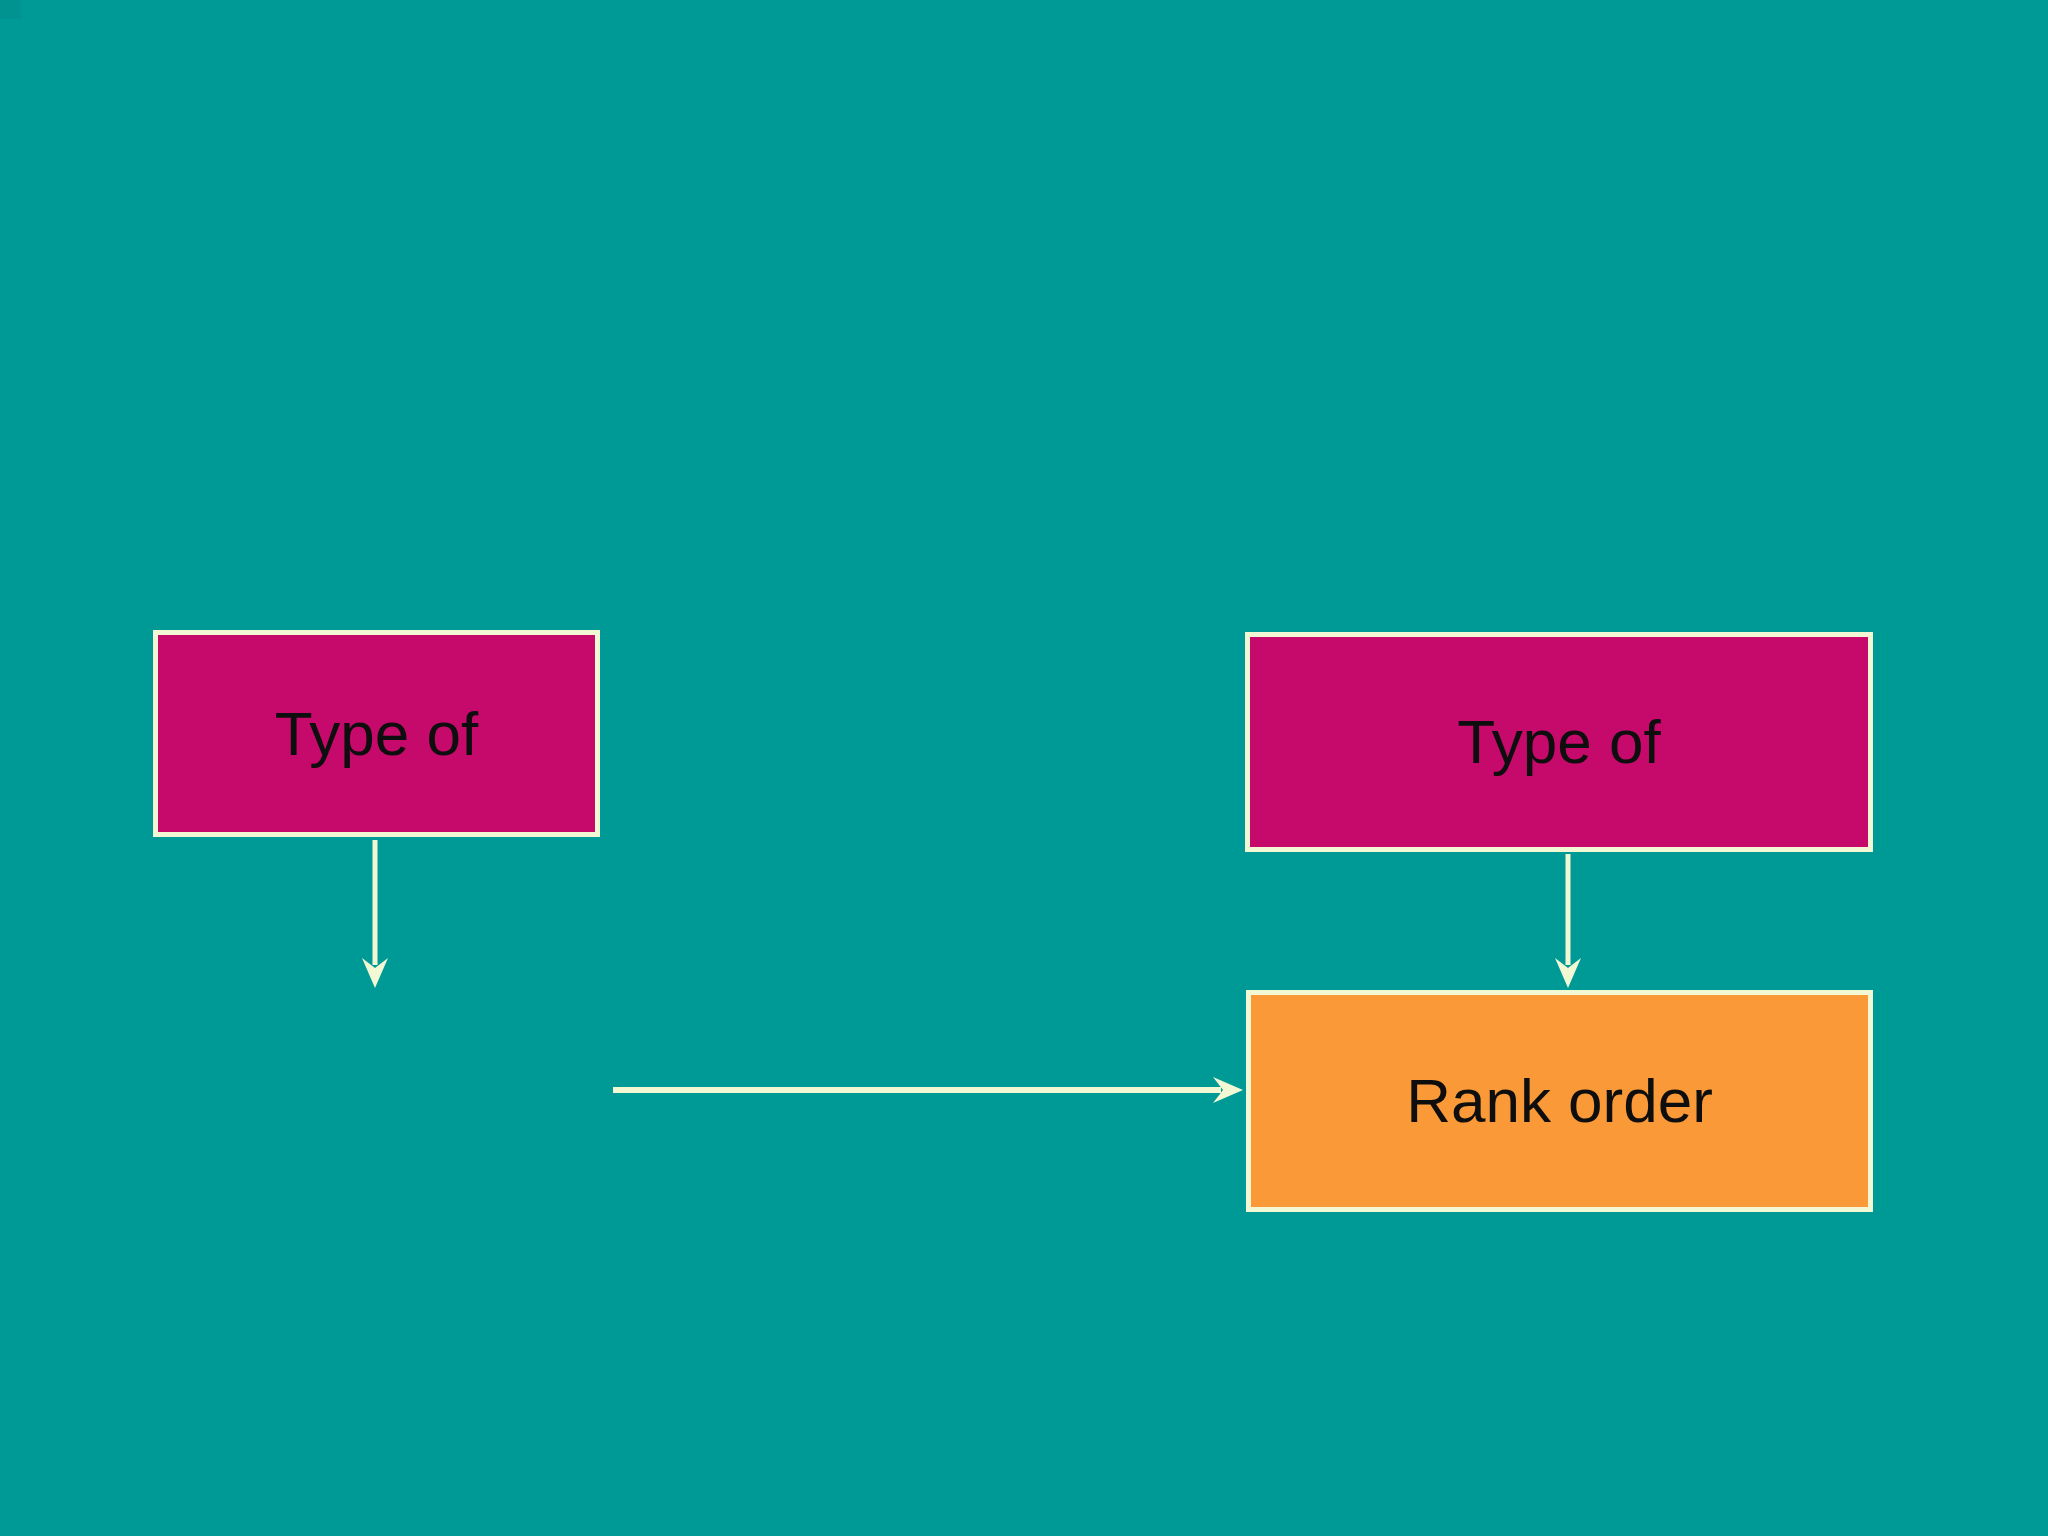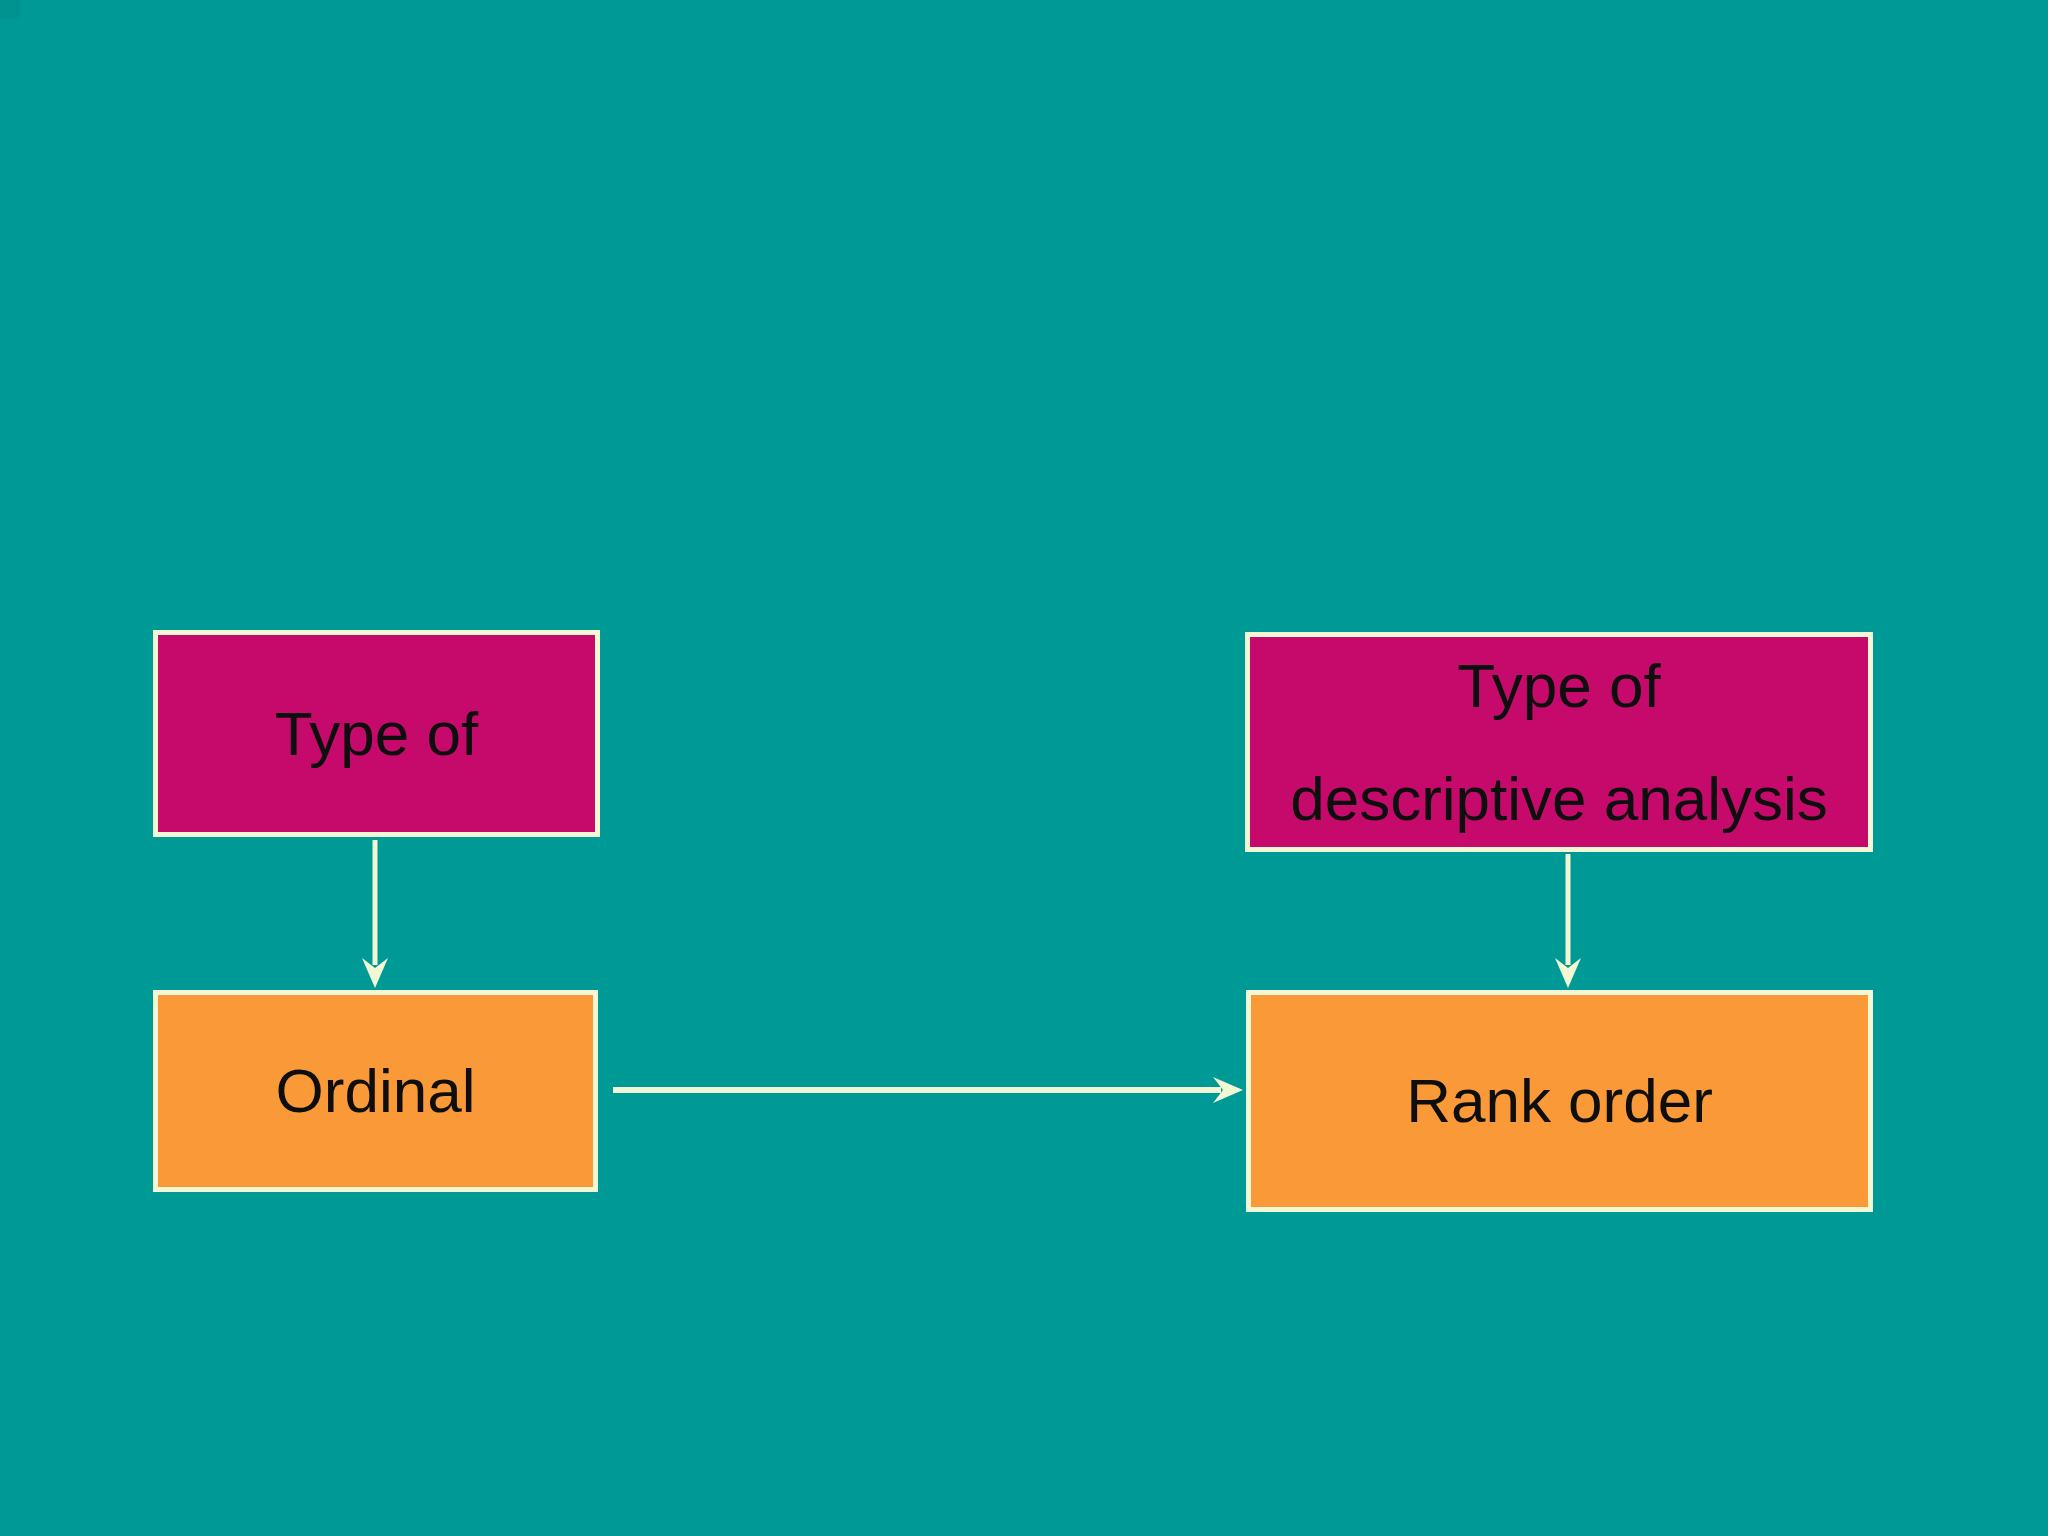--- a/index.html
+++ b/index.html
@@ -88,26 +88,22 @@
     <g>
       <line class="thick" x1="613" y1="1090" x2="1221" y2="1090"></line>
       <polygon points="1243,1090 1213,1077 1223,1090 1213,1103"></polygon>
     </g>
   </svg>
 
   <div class="node magenta node-a">
     <div>Type of</div>
   </div>
 
-  <div class="node orange node-b">
-    <div>Ordinal</div>
-  </div>
 
   <div class="node magenta node-c">
     <div>Type of</div>
-    <div>descriptive analysis</div>
   </div>
 
   <div class="node orange node-d">
     <div>Rank order</div>
   </div>
 
 </div>
 
 </body></html>

